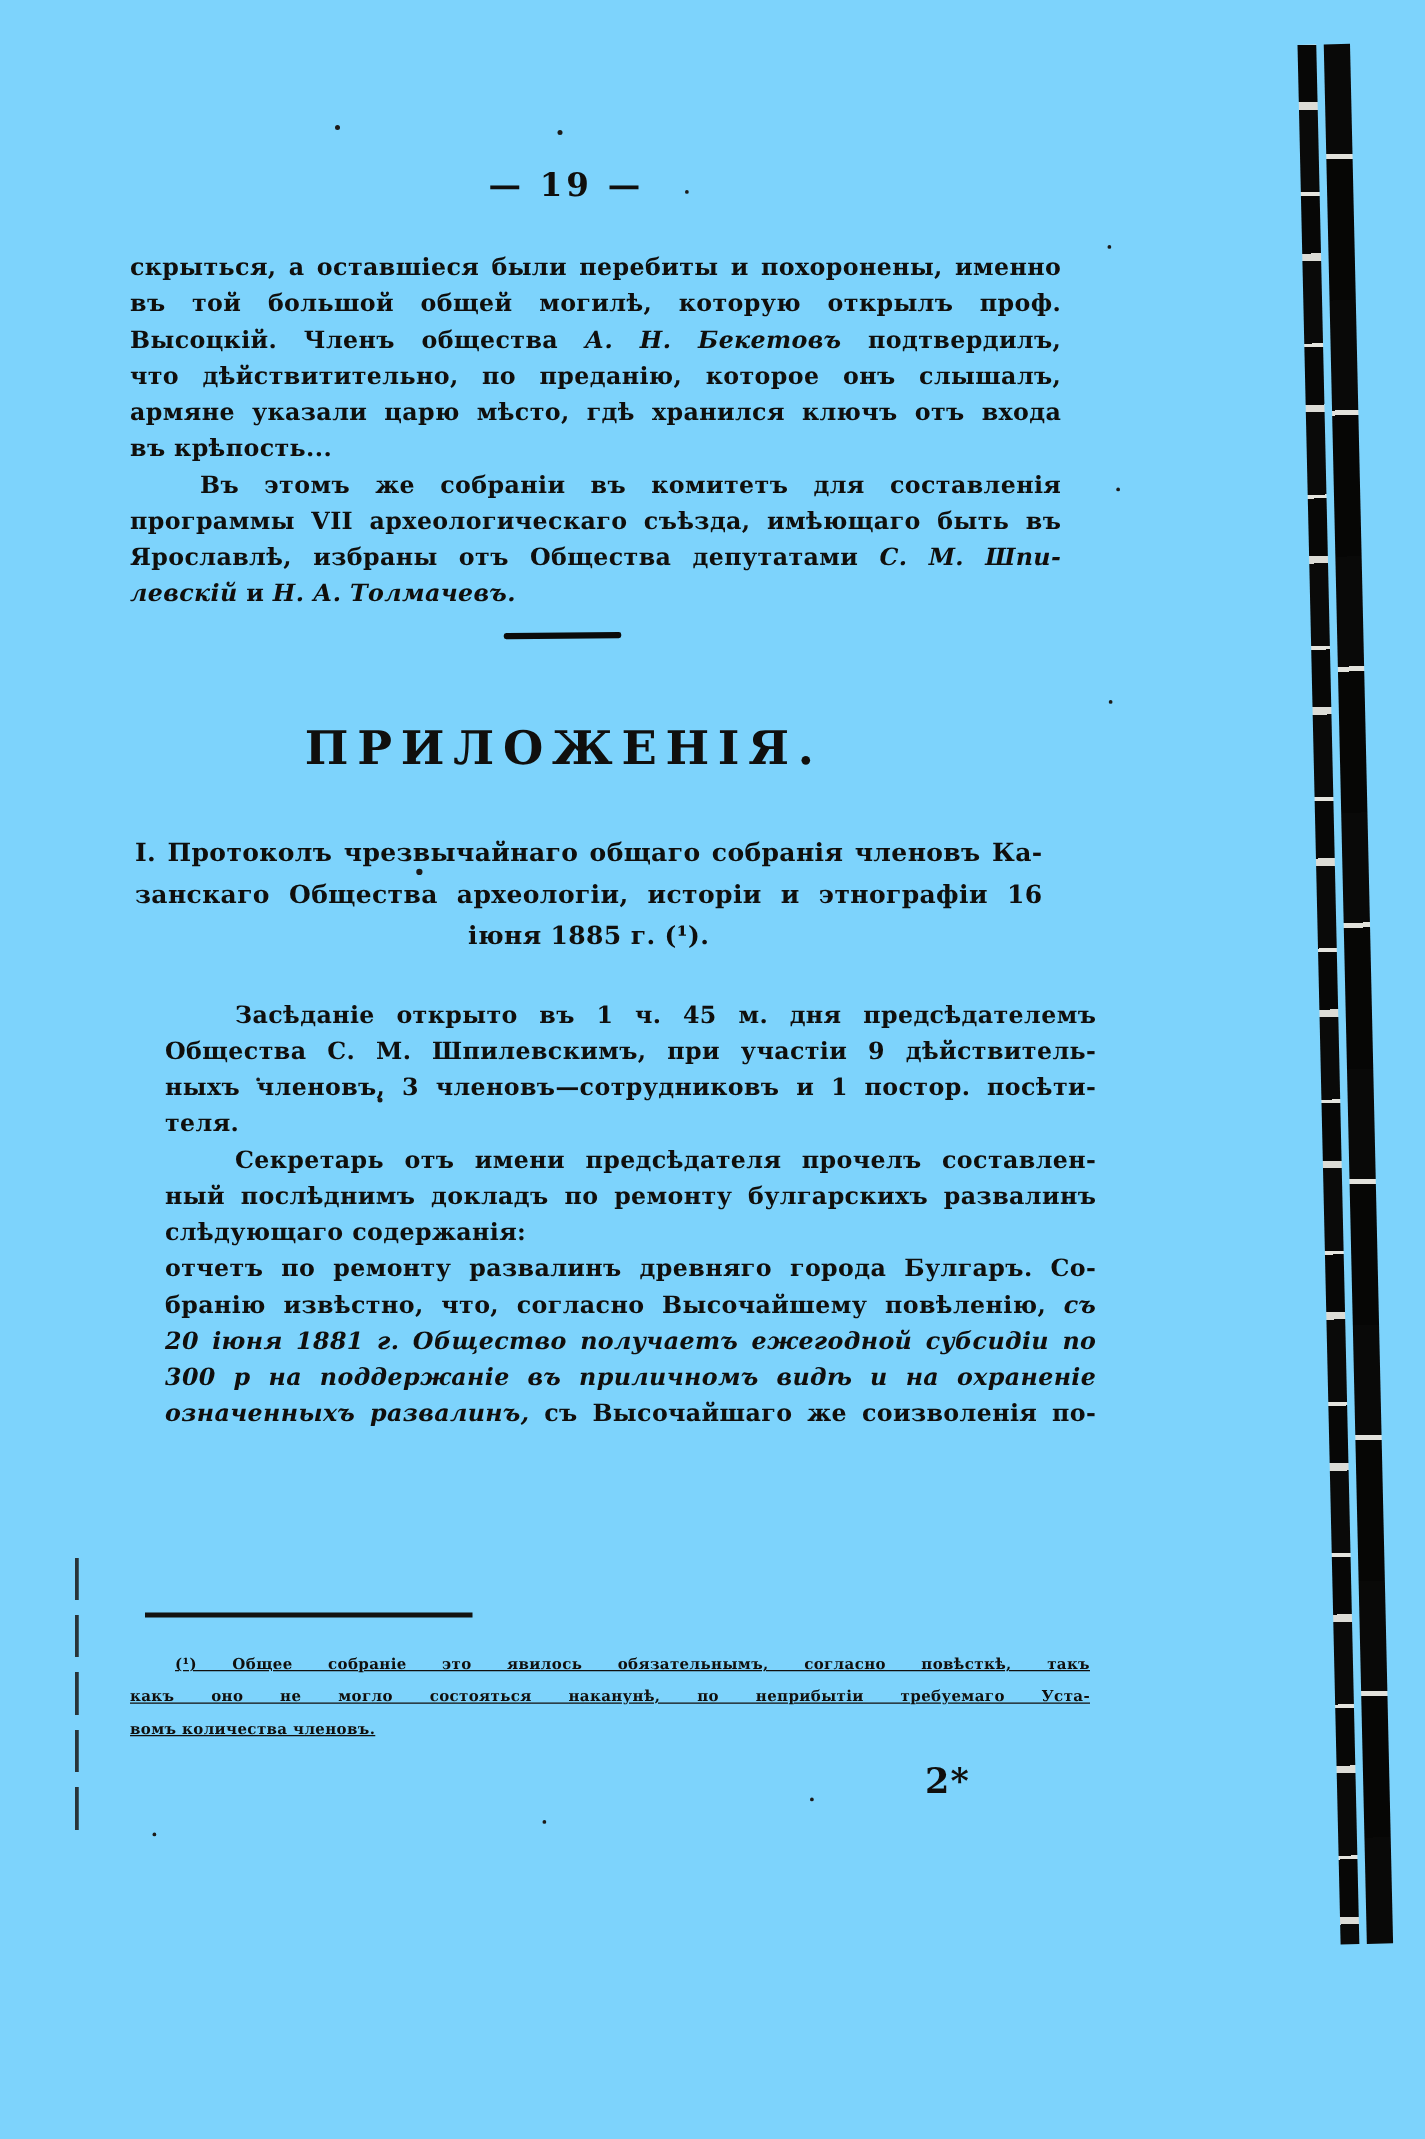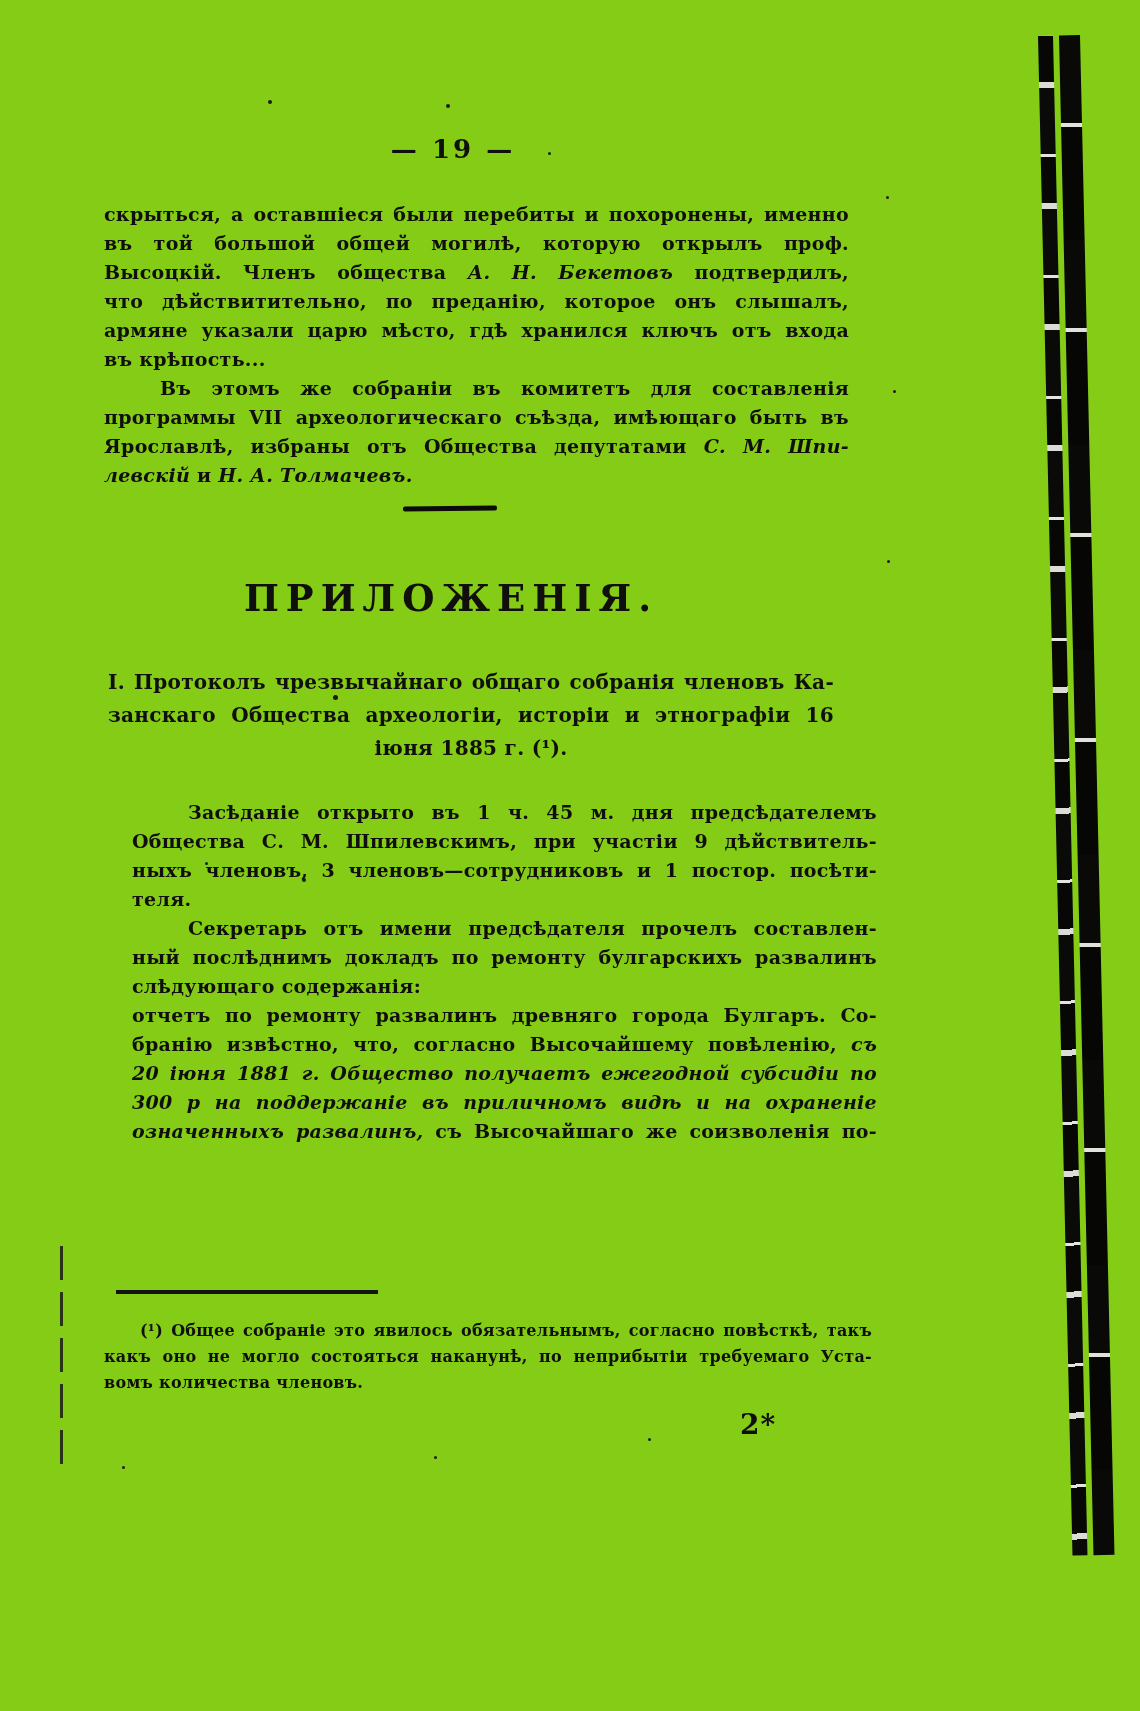--- a/index.html
+++ b/index.html
@@ -1,20 +1,20 @@
 <!DOCTYPE html>
 <html><head>
 <meta charset="utf-8">
 <style>
   html,body{margin:0;padding:0;background:#e9e9e6;}
   .page{
     position:relative;
     width:1140px;height:1711px;
     margin:0 auto;
-    background:#84cc16;
+    background:#7dd3fc;
     overflow:hidden;
     font-family:"DejaVu Serif","Liberation Serif",serif;
     color:#100f0d;
   }
   
   .tline{
     font-weight:bold;
     font-size:19px;
     line-height:29px;
     text-align:justify;
@@ -44,21 +44,21 @@
     font-weight:bold;font-size:37px;letter-spacing:7px;
   }
   .appheading{position:absolute;top:666px;left:108px;width:726px;}
   .appheading .tline{font-size:20px;line-height:33px;}
   .appbody{position:absolute;top:798px;left:100px;width:745px;margin-left:32px;}
   .fnrule{
     position:absolute;top:1290px;left:116px;width:262px;height:4px;
     background:#131311;
   }
   .footnote{position:absolute;top:1318px;left:104px;width:768px;}
-  .footnote .tline{font-size:16px;line-height:26px;}
+  .footnote .tline{font-size:12px;line-height:26px;text-decoration:underline;}
   .footnote .tline.indent{text-indent:36px;}
   .sigmark{
     position:absolute;top:1408px;left:740px;
     font-weight:bold;font-size:28px;letter-spacing:1px;
   }
 
   
   .scan-band{
     position:absolute;left:1038px;top:36px;width:42px;height:1520px;
     transform:rotate(-1.3deg);transform-origin:top left;

